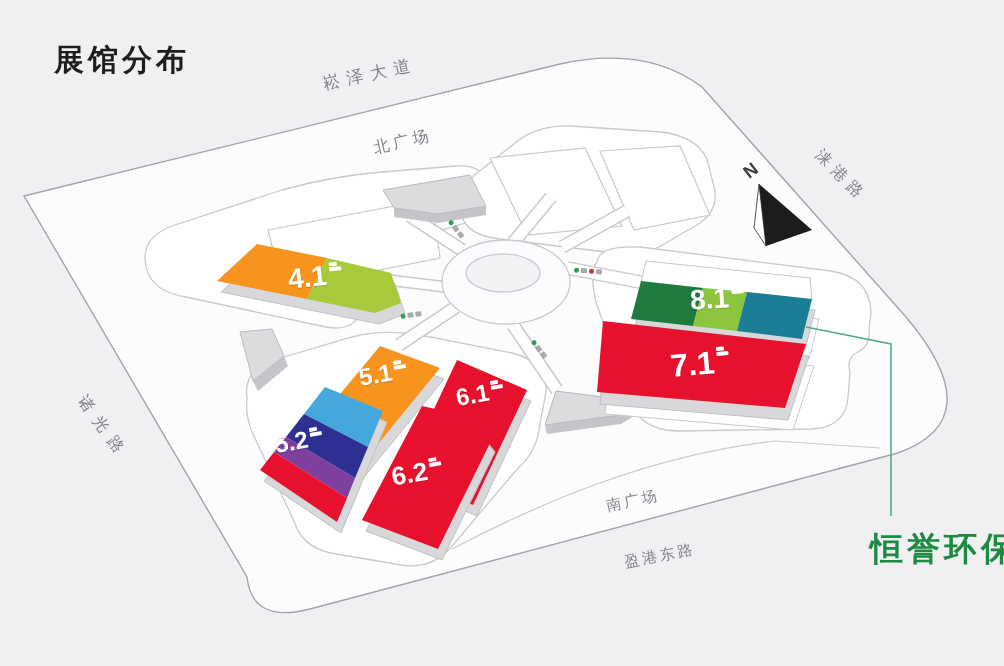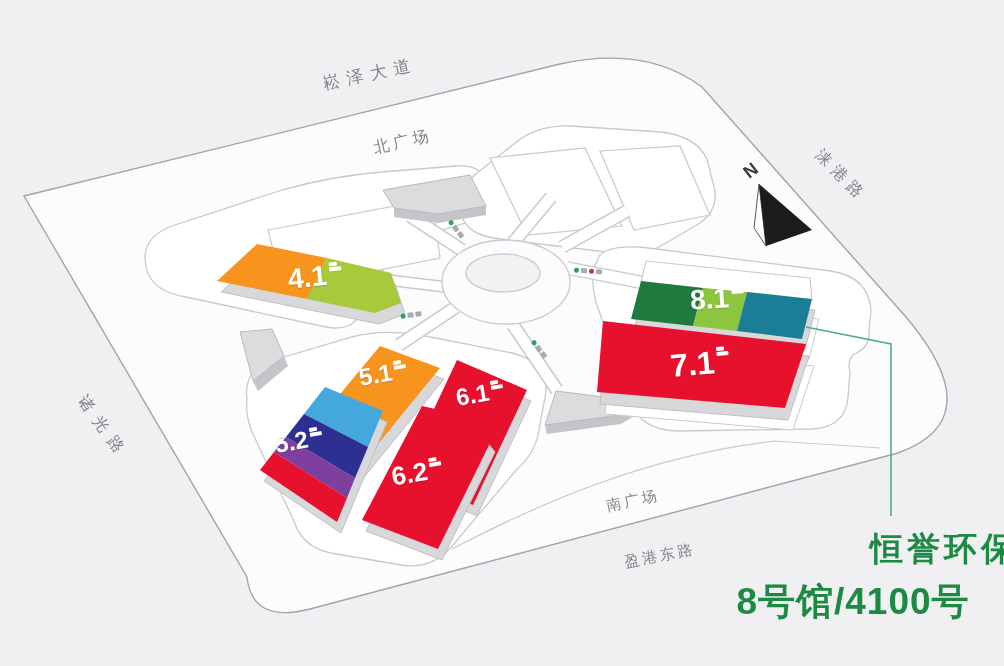--- a/index.html
+++ b/index.html
@@ -110,20 +110,21 @@
   <polygon points="611,343 814,366 793,430 605,414" fill="#ffffff" stroke="#c9c9ce" stroke-width="1"></polygon>
   <polygon points="606,333 809,356 788,420 600,404" fill="#d8d8db" stroke="#c0c0c5" stroke-width="1"></polygon>
   <polygon points="603,321 806,344 785,408 597,392" fill="#E8112D"></polygon>
 
   <path d="M 806,327 L 891,344 L 891,516" fill="none" stroke="#4FAE83" stroke-width="1.6"></path>
 
   <polygon points="759,184 766,246 754,228" fill="#fdfdfd" stroke="#55555a" stroke-width="1"></polygon>
   <polygon points="759,184 812,230 766,246" fill="#1c1c1f"></polygon>
 </svg>
 
+<div class="title">展馆分布</div>
 
 <div class="lbl" style="left:370px;top:74px;--r:-12deg;font-size:17px;letter-spacing:7px;">崧泽大道</div>
 <div class="lbl" style="left:403px;top:142px;--r:-13deg;font-size:16px;letter-spacing:4px;">北广场</div>
 <div class="lbl" style="left:841px;top:176px;--r:45deg;font-size:16px;letter-spacing:6px;">涞港路</div>
 <div class="lbl" style="left:103px;top:428px;--r:54deg;font-size:16px;letter-spacing:9px;">诸光路</div>
 <div class="lbl" style="left:633px;top:501px;--r:-12deg;font-size:15px;letter-spacing:3px;">南广场</div>
 <div class="lbl" style="left:660px;top:556px;--r:-11deg;font-size:15px;letter-spacing:3px;">盈港东路</div>
 
 <div class="compass-n" style="left:751px;top:171px;">N</div>
 
@@ -193,15 +194,14 @@
       <span class="dr"></span>
       <b></b>
 </div>
 <div class="clabel" style="left:539px;top:349px;--r:52deg;">
   <span class="dg"></span>
       <b></b>
       <b></b>
 </div>
 
 <div class="anno anno1" style="left: 896px; top: 549px; color: rgb(29, 138, 67); margin-left: 48px;">恒誉环保</div>
-<div class="anno anno2" style="left: 853px; top: 602px; color: rgb(29, 138, 67);">8号馆/4100号</div>
 
 </div>
 
 </body></html>

